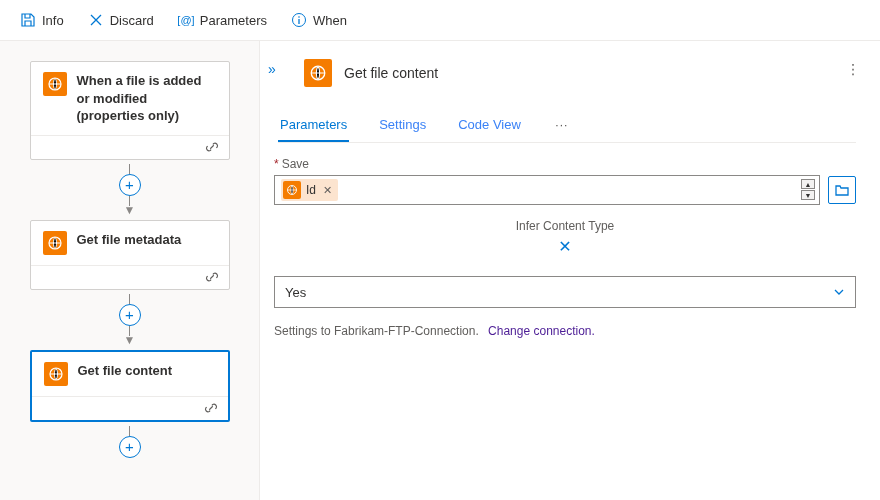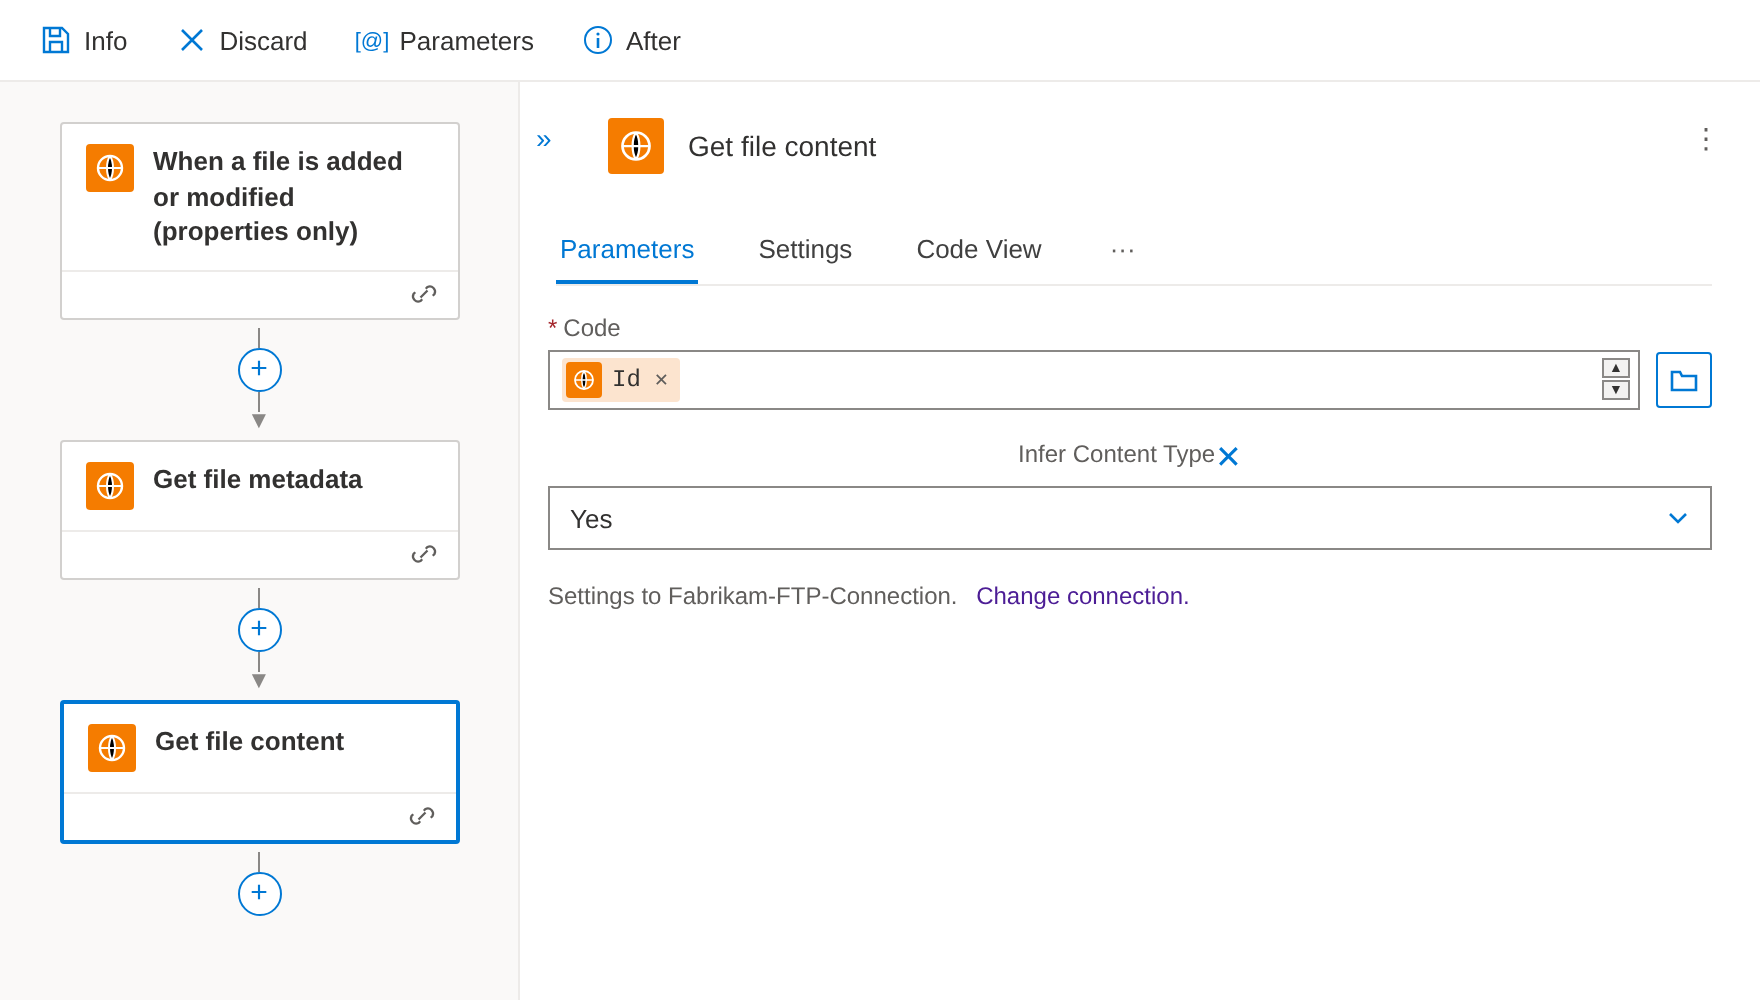--- a/index.html
+++ b/index.html
@@ -20,35 +20,35 @@
 .connector-line { width: 1px; height: 10px; background: #8a8886; }
 .connector-plus { width: 22px; height: 22px; border: 1px solid #0078d4; border-radius: 50%; display: flex; align-items: center; justify-content: center; color: #0078d4; background: #fff; font-size: 15px; cursor: pointer; }
 .connector-arrow { color: #8a8886; font-size: 12px; line-height: 1; margin-top: -2px; }
 .detail { flex: 1; padding: 18px 24px 18px 14px; position: relative; }
 .collapse-btn { position: absolute; left: 8px; top: 20px; color: #0078d4; font-size: 14px; cursor: pointer; background: none; border: none; }
 .more-dots { position: absolute; right: 20px; top: 20px; color: #605e5c; font-size: 14px; cursor: pointer; }
 .detail-header { display: flex; align-items: center; gap: 12px; margin-left: 30px; margin-bottom: 22px; }
 .detail-icon { width: 28px; height: 28px; background: #f57c00; border-radius: 2px; display: flex; align-items: center; justify-content: center; }
 .detail-title { font-size: 14px; font-weight: 400; }
 .tabs { display: flex; gap: 28px; margin-left: 4px; border-bottom: 1px solid #edebe9; margin-bottom: 14px; }
-.tab { background: none; border: none; padding: 8px 2px; font-size: 13px; cursor: pointer; color: #404040; border-bottom: 2px solid transparent; }
+.tab { background: none; border: none; padding: 8px 2px; font-size: 13px; cursor: pointer; color: #3b82f6; border-bottom: 2px solid transparent; }
 .tab.active { color: #0078d4; border-bottom-color: #0078d4; font-weight: 400; }
 .tab-more { color: #605e5c; padding: 8px 4px; cursor: pointer; }
 .field { margin-bottom: 14px; }
 .field-label { font-size: 12px; color: #605e5c; margin-bottom: 4px; display: flex; align-items: center; }
 .req { color: #a4262c; margin-right: 3px; }
 .field-row { display: flex; gap: 8px; align-items: center; }
 .input-box { flex: 1; border: 1px solid #8a8886; height: 30px; display: flex; align-items: center; padding: 0 6px; position: relative; }
-.token { background: #fce4cf; border-radius: 2px; display: flex; align-items: center; gap: 5px; padding: 2px 6px 2px 2px; font-size: 12px; font-family: Liberation Mono, monospace; }
+.token { background: #fce4cf; border-radius: 2px; display: flex; align-items: center; gap: 5px; padding: 2px 6px 2px 2px; font-size: 12px; }
 .token-icon { width: 18px; height: 18px; background: #f57c00; border-radius: 2px; display: flex; align-items: center; justify-content: center; }
 .token-x { color: #605e5c; cursor: pointer; font-size: 11px; margin-left: 2px; }
 .spinner { position: absolute; right: 4px; top: 3px; width: 14px; display: flex; flex-direction: column; gap: 1px; }
 .spinner-btn { height: 10px; border: 1px solid #8a8886; background: #f3f2f1; font-size: 7px; line-height: 1; display: flex; align-items: center; justify-content: center; cursor: pointer; }
 .folder-btn { width: 28px; height: 28px; border: 1px solid #0078d4; background: #fff; color: #0078d4; display: flex; align-items: center; justify-content: center; cursor: pointer; border-radius: 2px; }
-.field-header { display: flex; justify-content: center; align-items: center; margin-bottom: 4px; }
+.field-header { display: flex; justify-content: space-between; align-items: center; margin-bottom: 20px; flex-direction: column; }
 .remove-x { color: #0078d4; font-size: 16px; cursor: pointer; background: none; border: none; }
 .select-box { border: 1px solid #8a8886; height: 32px; display: flex; align-items: center; justify-content: space-between; padding: 12px 10px; cursor: pointer; }
 .chevron { color: #0078d4; }
 .connection-info { font-size: 12px; color: #605e5c; margin-top: 16px; }
 .connection-info a { color: #4c1d95; text-decoration: none; margin-left: 6px; }
 svg { display: block; }
 </style>
 </head>
 <body>
 
@@ -78,21 +78,21 @@
     <span>Parameters</span>
   </button>
   <button class="toolbar-btn">
     <span class="icon">
       <svg width="16" height="16" viewBox="0 0 16 16">
           <circle cx="8" cy="8" r="6.5" fill="none" stroke="currentColor"></circle>
           <circle cx="8" cy="5" r="0.8" fill="currentColor"></circle>
           <path stroke="currentColor" stroke-width="1.3" d="M8 7v5"></path>
         </svg>
     </span>
-    <span>After</span>
+    <span>When</span>
   </button>
 </div>
 
 <div class="main">
 
   <div class="canvas">
 
     <div class="card">
       <div class="card-header">
         <div class="card-icon">
@@ -190,21 +190,21 @@
     <div class="tabs">
       <button class="tab active">Parameters</button>
       <button class="tab">Settings</button>
       <button class="tab">Code View</button>
       <span class="tab-more">···</span>
     </div>
 
     <div class="field">
       <div class="field-label">
         <span class="req">*</span>
-        <span>Code</span>
+        <span>Save</span>
       </div>
       <div class="field-row">
         <div class="input-box">
           <div class="token">
             <div class="token-icon">
               <svg width="12" height="12" viewBox="0 0 16 16">
                   <circle cx="8" cy="8" r="6" fill="none" stroke="#fff" stroke-width="1.2"></circle>
                   <path stroke="#fff" stroke-width="1" d="M2 8h12M8 2c2 3 2 9 0 12M8 2c-2 3-2 9 0 12"></path>
                 </svg>
             </div>

